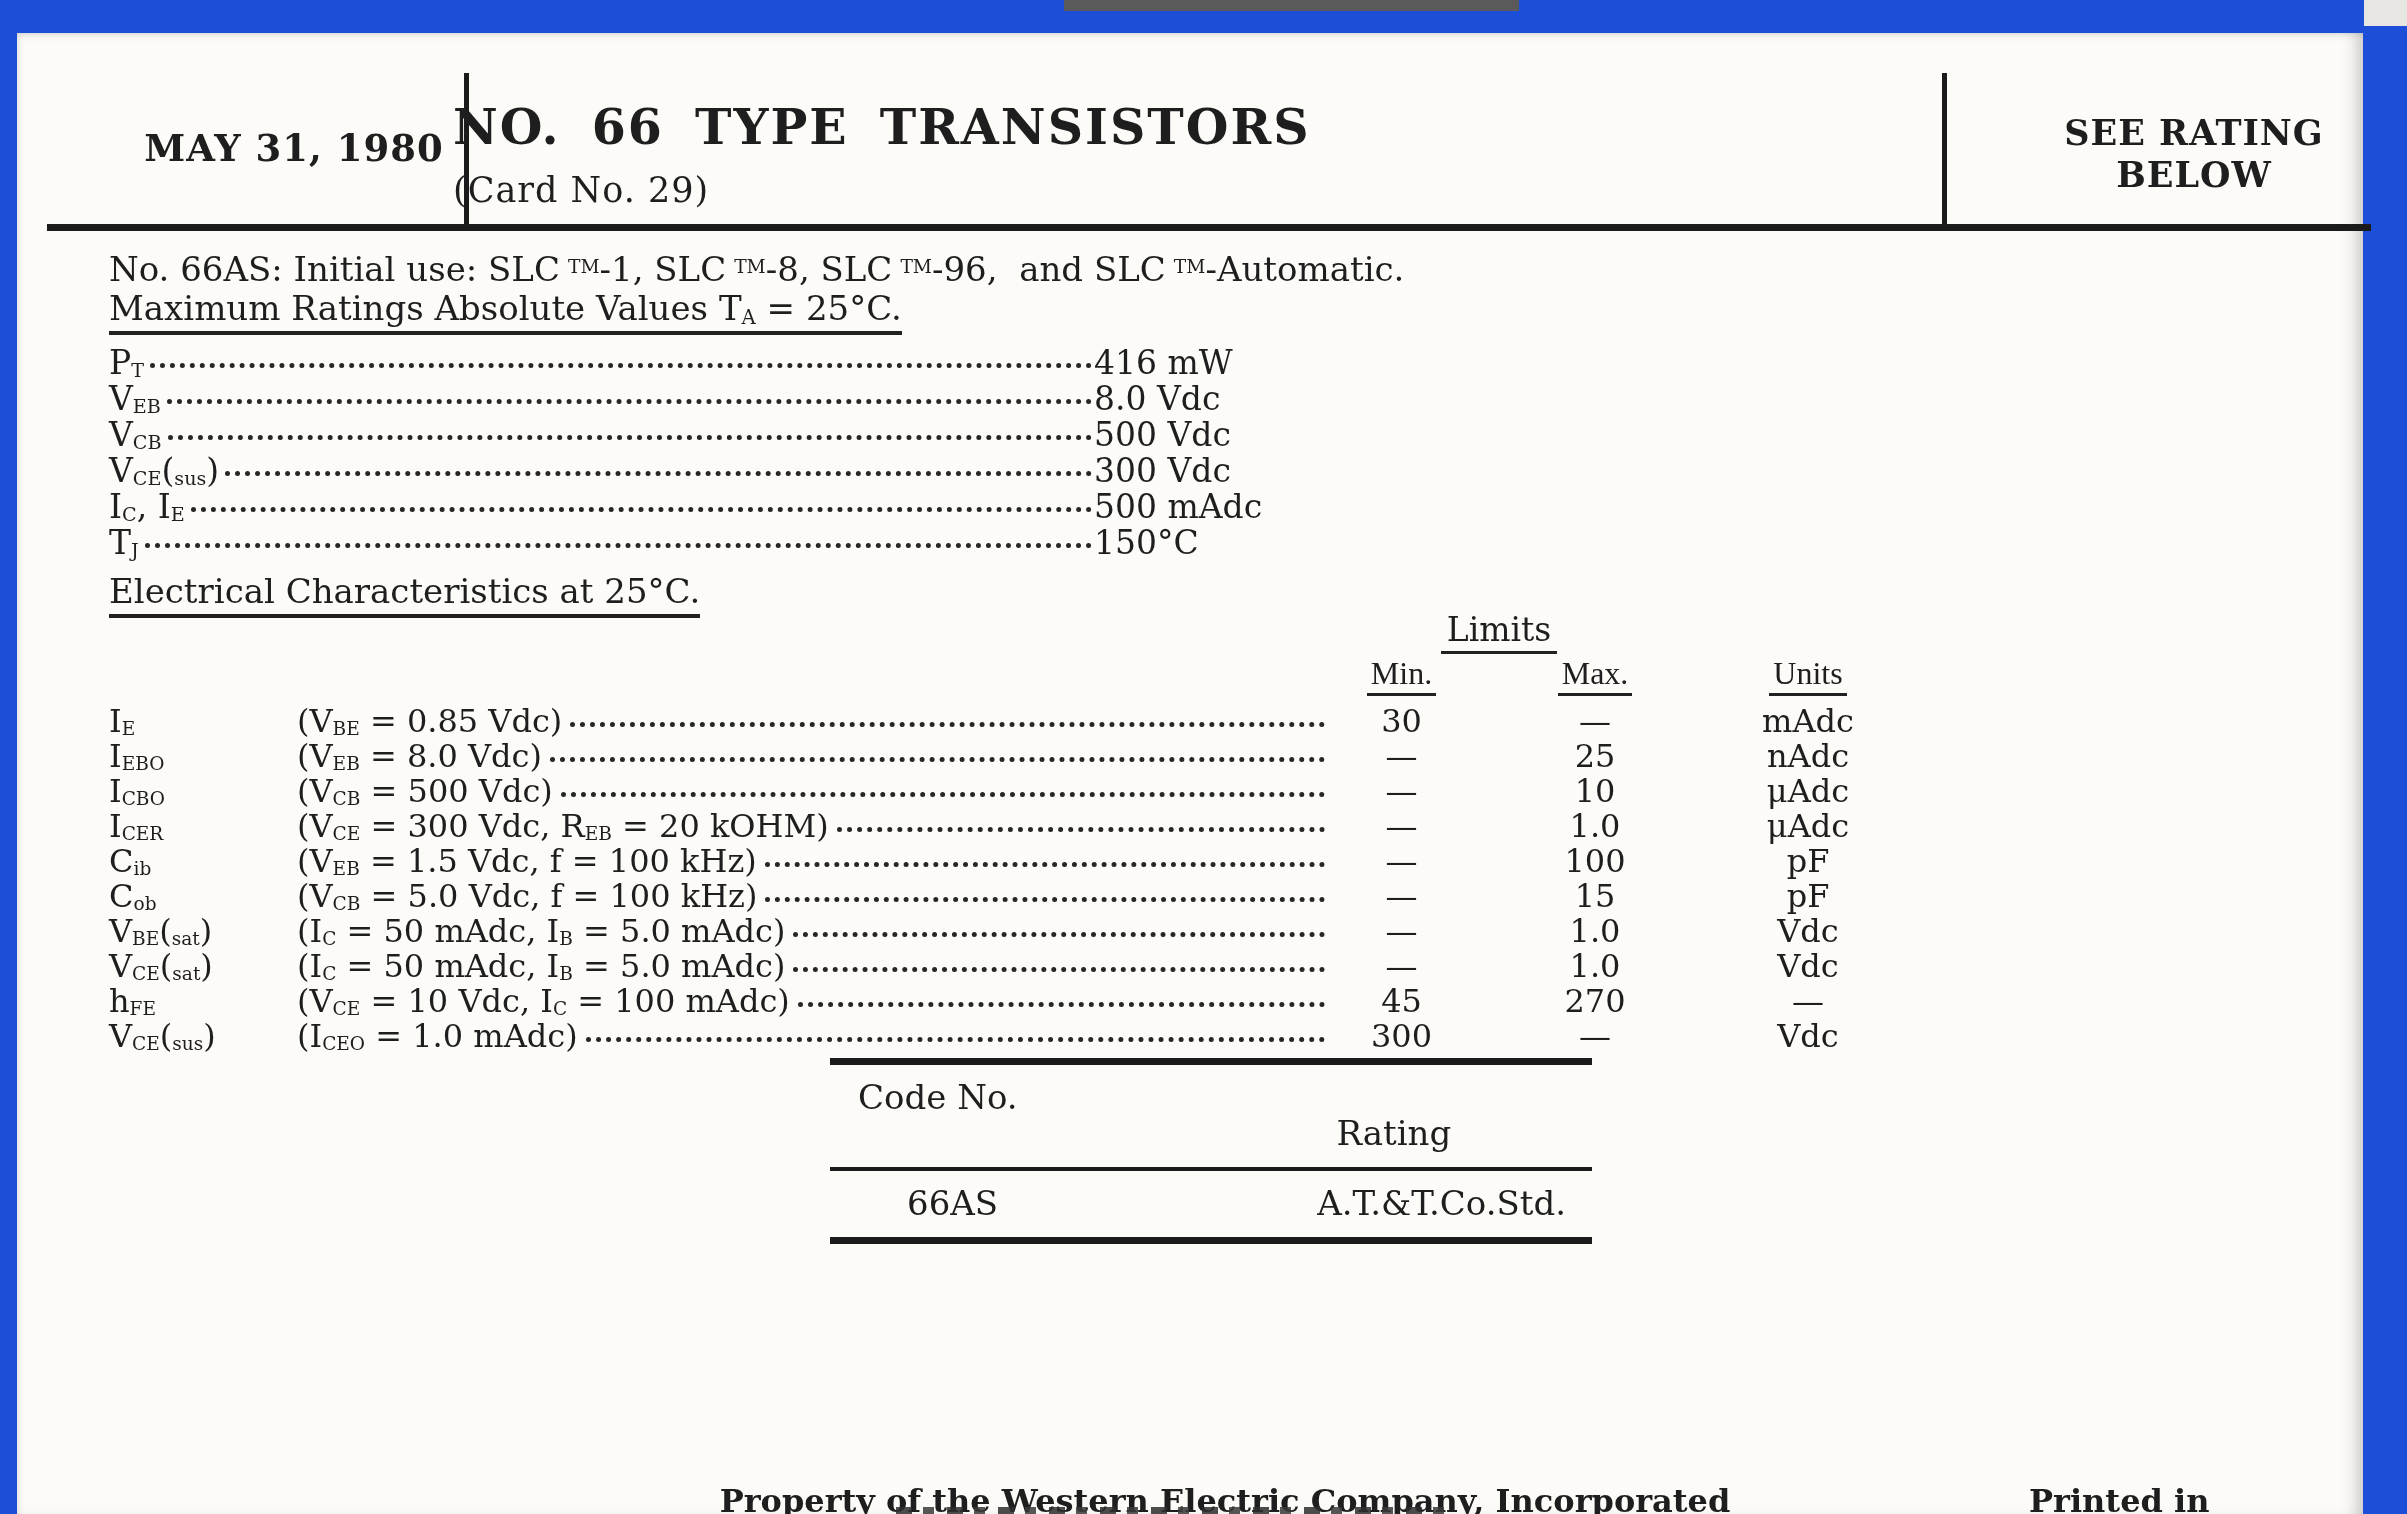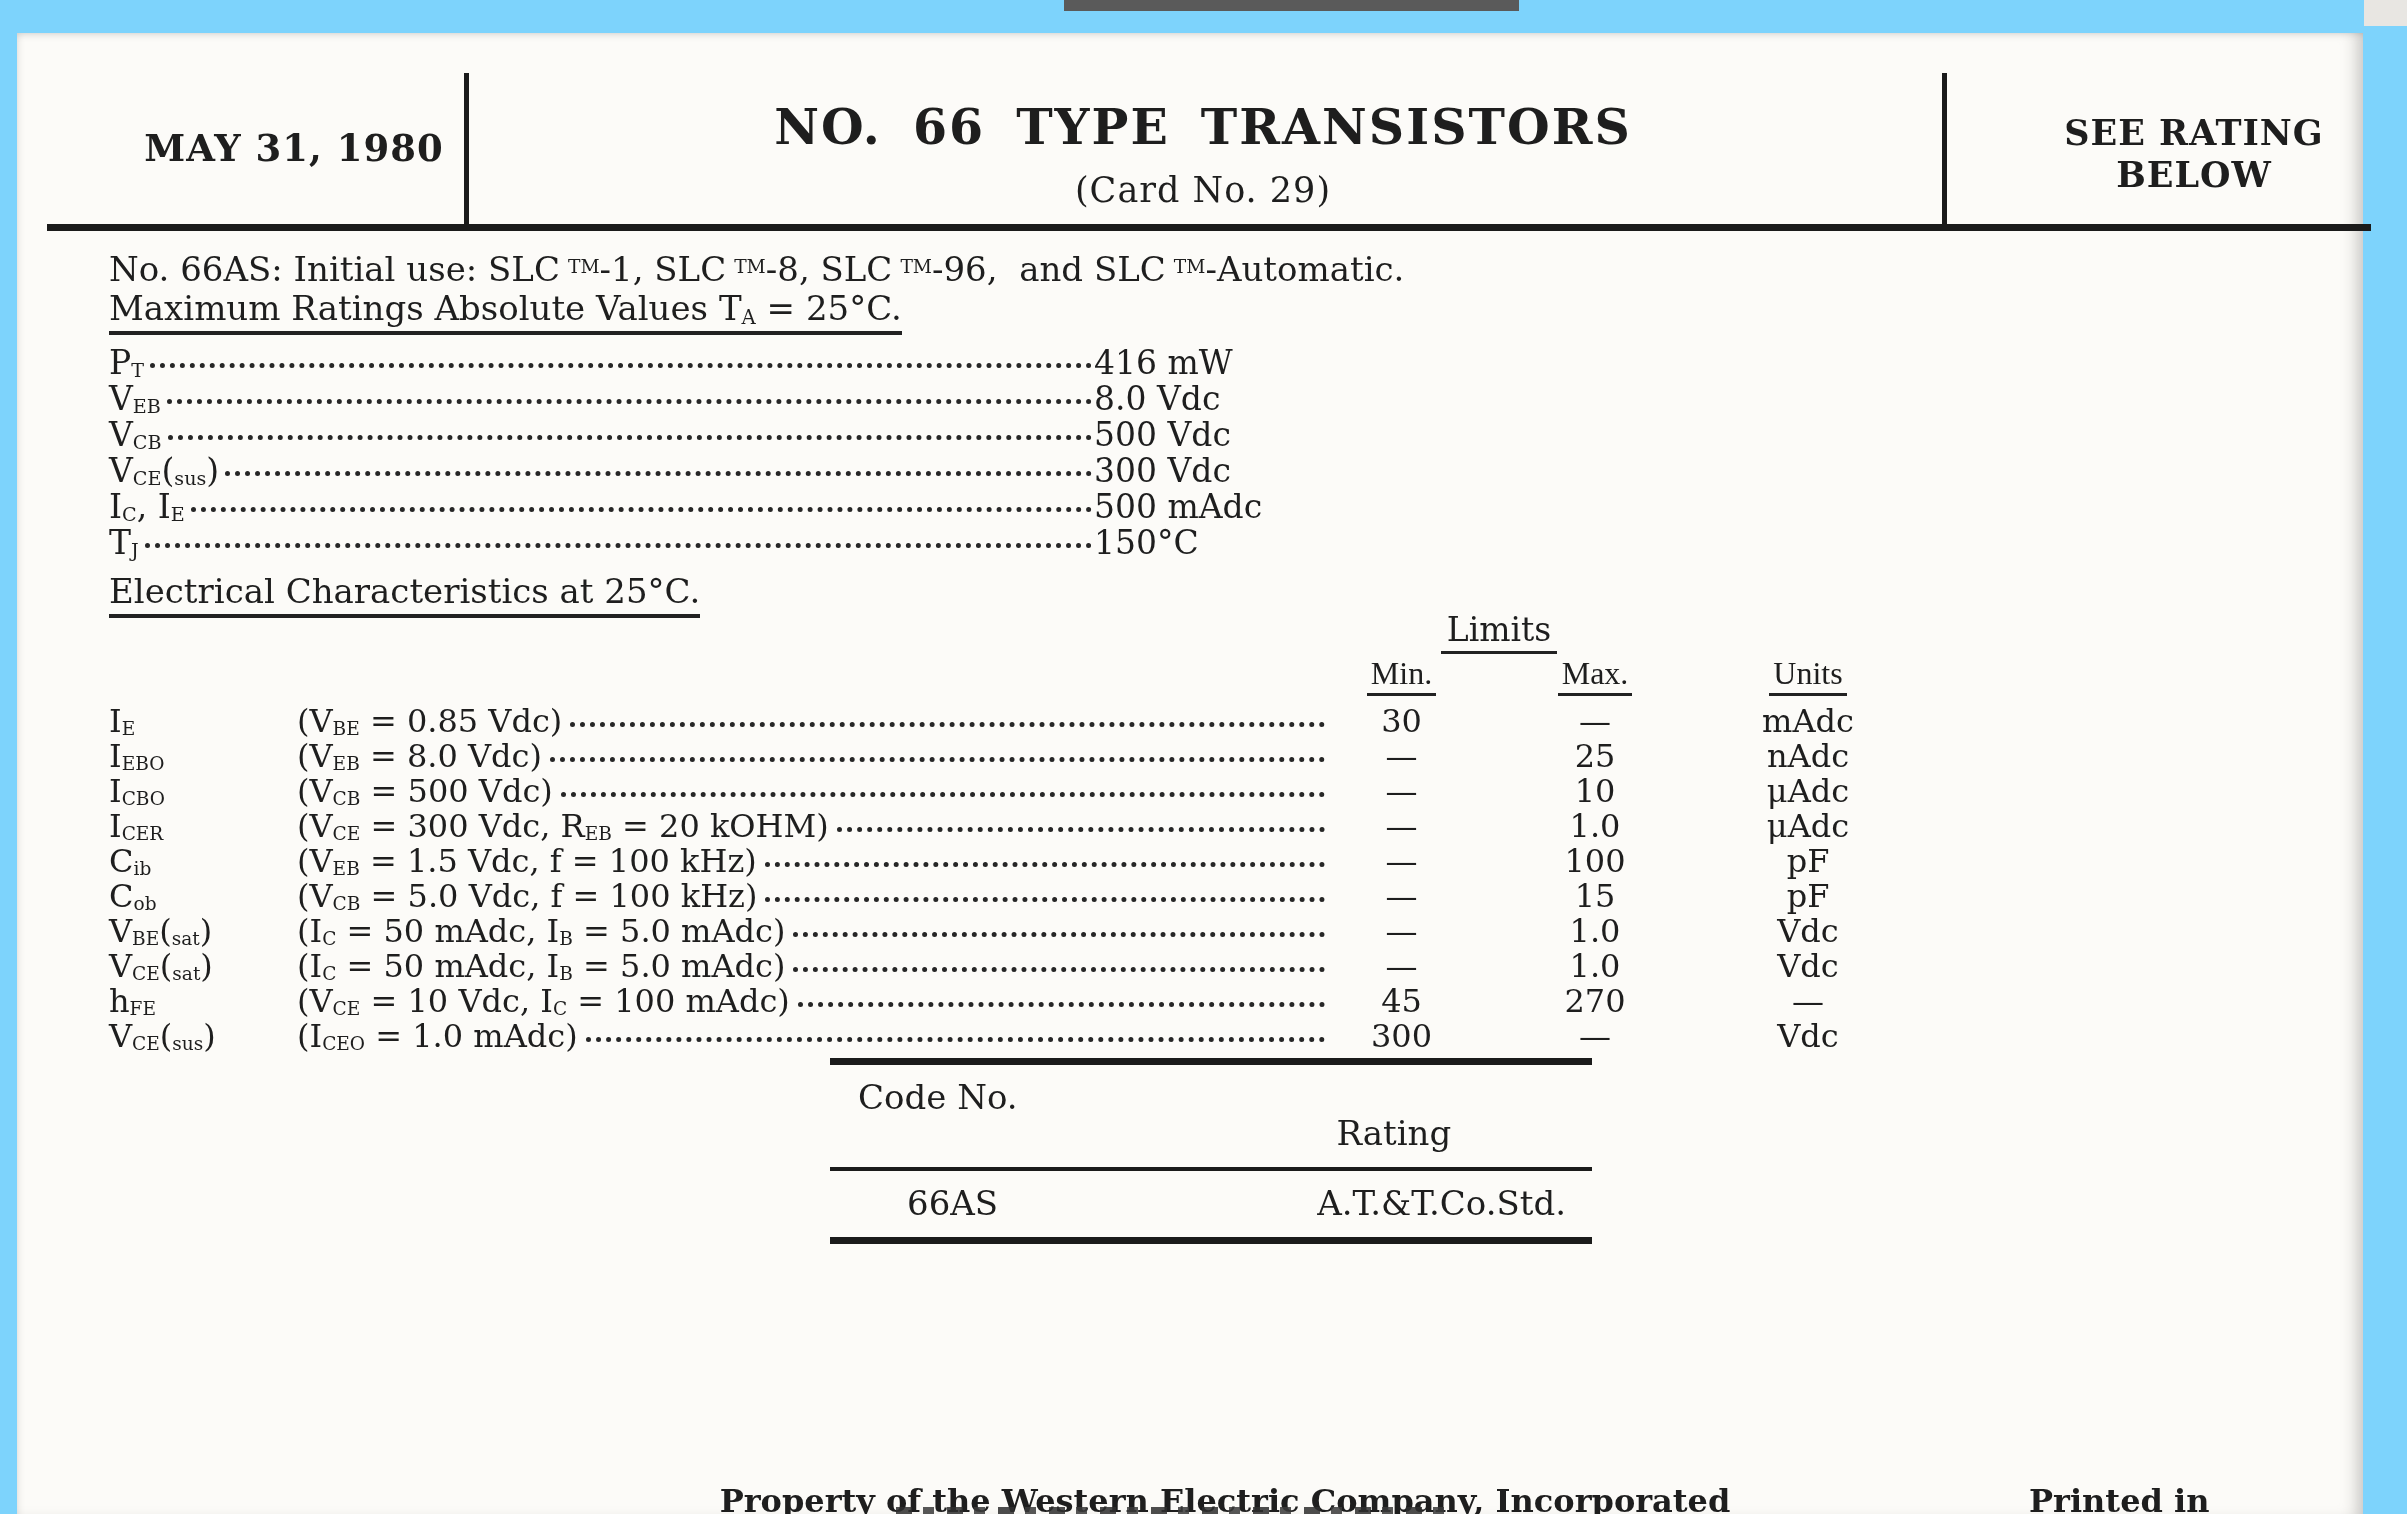--- a/index.html
+++ b/index.html
@@ -1,33 +1,33 @@
 <!DOCTYPE html>
 <html><head>
 <meta charset="utf-8">
 <style>
   html,body{margin:0;padding:0;background:#0e0e0e;}
   .scan{
     position:relative;width:2408px;height:1515px;overflow:hidden;
-    background:#7dd3fc;font-family:"DejaVu Serif", serif;color:#1e1e1e;
+    background:#1d4ed8;font-family:"DejaVu Serif", serif;color:#1e1e1e;
   }
   .artifact-top-gray{position:absolute;left:1064px;top:0;width:455px;height:11px;background:#5a5a5a;}
   .artifact-corner-white{position:absolute;right:0;top:0;width:44px;height:26px;background:#e8e6e2;}
   .paper{
     position:absolute;left:17px;top:33px;right:45px;bottom:0;
     background:#fcfbf8;
     box-shadow:inset -14px 0 18px -10px rgba(0,0,0,0.25), inset 4px 4px 10px -6px rgba(0,0,0,0.25);
   }
   
   .hdr-date{position:absolute;left:99px;top:93px;width:356px;text-align:center;
     font-size:37px;font-weight:bold;letter-spacing:1px;}
   .hdr-divider{position:absolute;top:40px;width:5px;height:156px;background:#1b1b1b;}
   .hdr-divider.d1{left:447px;}
   .hdr-divider.d2{left:1925px;}
-  .hdr-title-wrap{position:absolute;left:448px;top:65px;width:1476px;text-align:center;}
+  .hdr-title-wrap{position:absolute;left:436px;top:65px;width:1476px;text-align:left;}
   .hdr-title{font-size:49px;font-weight:bold;letter-spacing:2px;word-spacing:12px;}
   .hdr-subtitle{font-size:35px;margin-top:14px;letter-spacing:1px;}
   .hdr-rating{position:absolute;left:1931px;top:79px;width:436px;text-align:center;
     font-size:35px;font-weight:bold;line-height:42px;letter-spacing:1px;padding-left:28px;}
   .hdr-rule{position:absolute;left:30px;top:191px;width:2324px;height:7px;background:#1b1b1b;}
   
   .intro{position:absolute;left:92px;top:216px;font-size:34px;white-space:pre;}
   .section-heading{position:absolute;left:92px;font-size:34px;
     border-bottom:4px solid #222;padding-bottom:3px;display:inline-block;}
   .h-maxratings{top:255px;}

